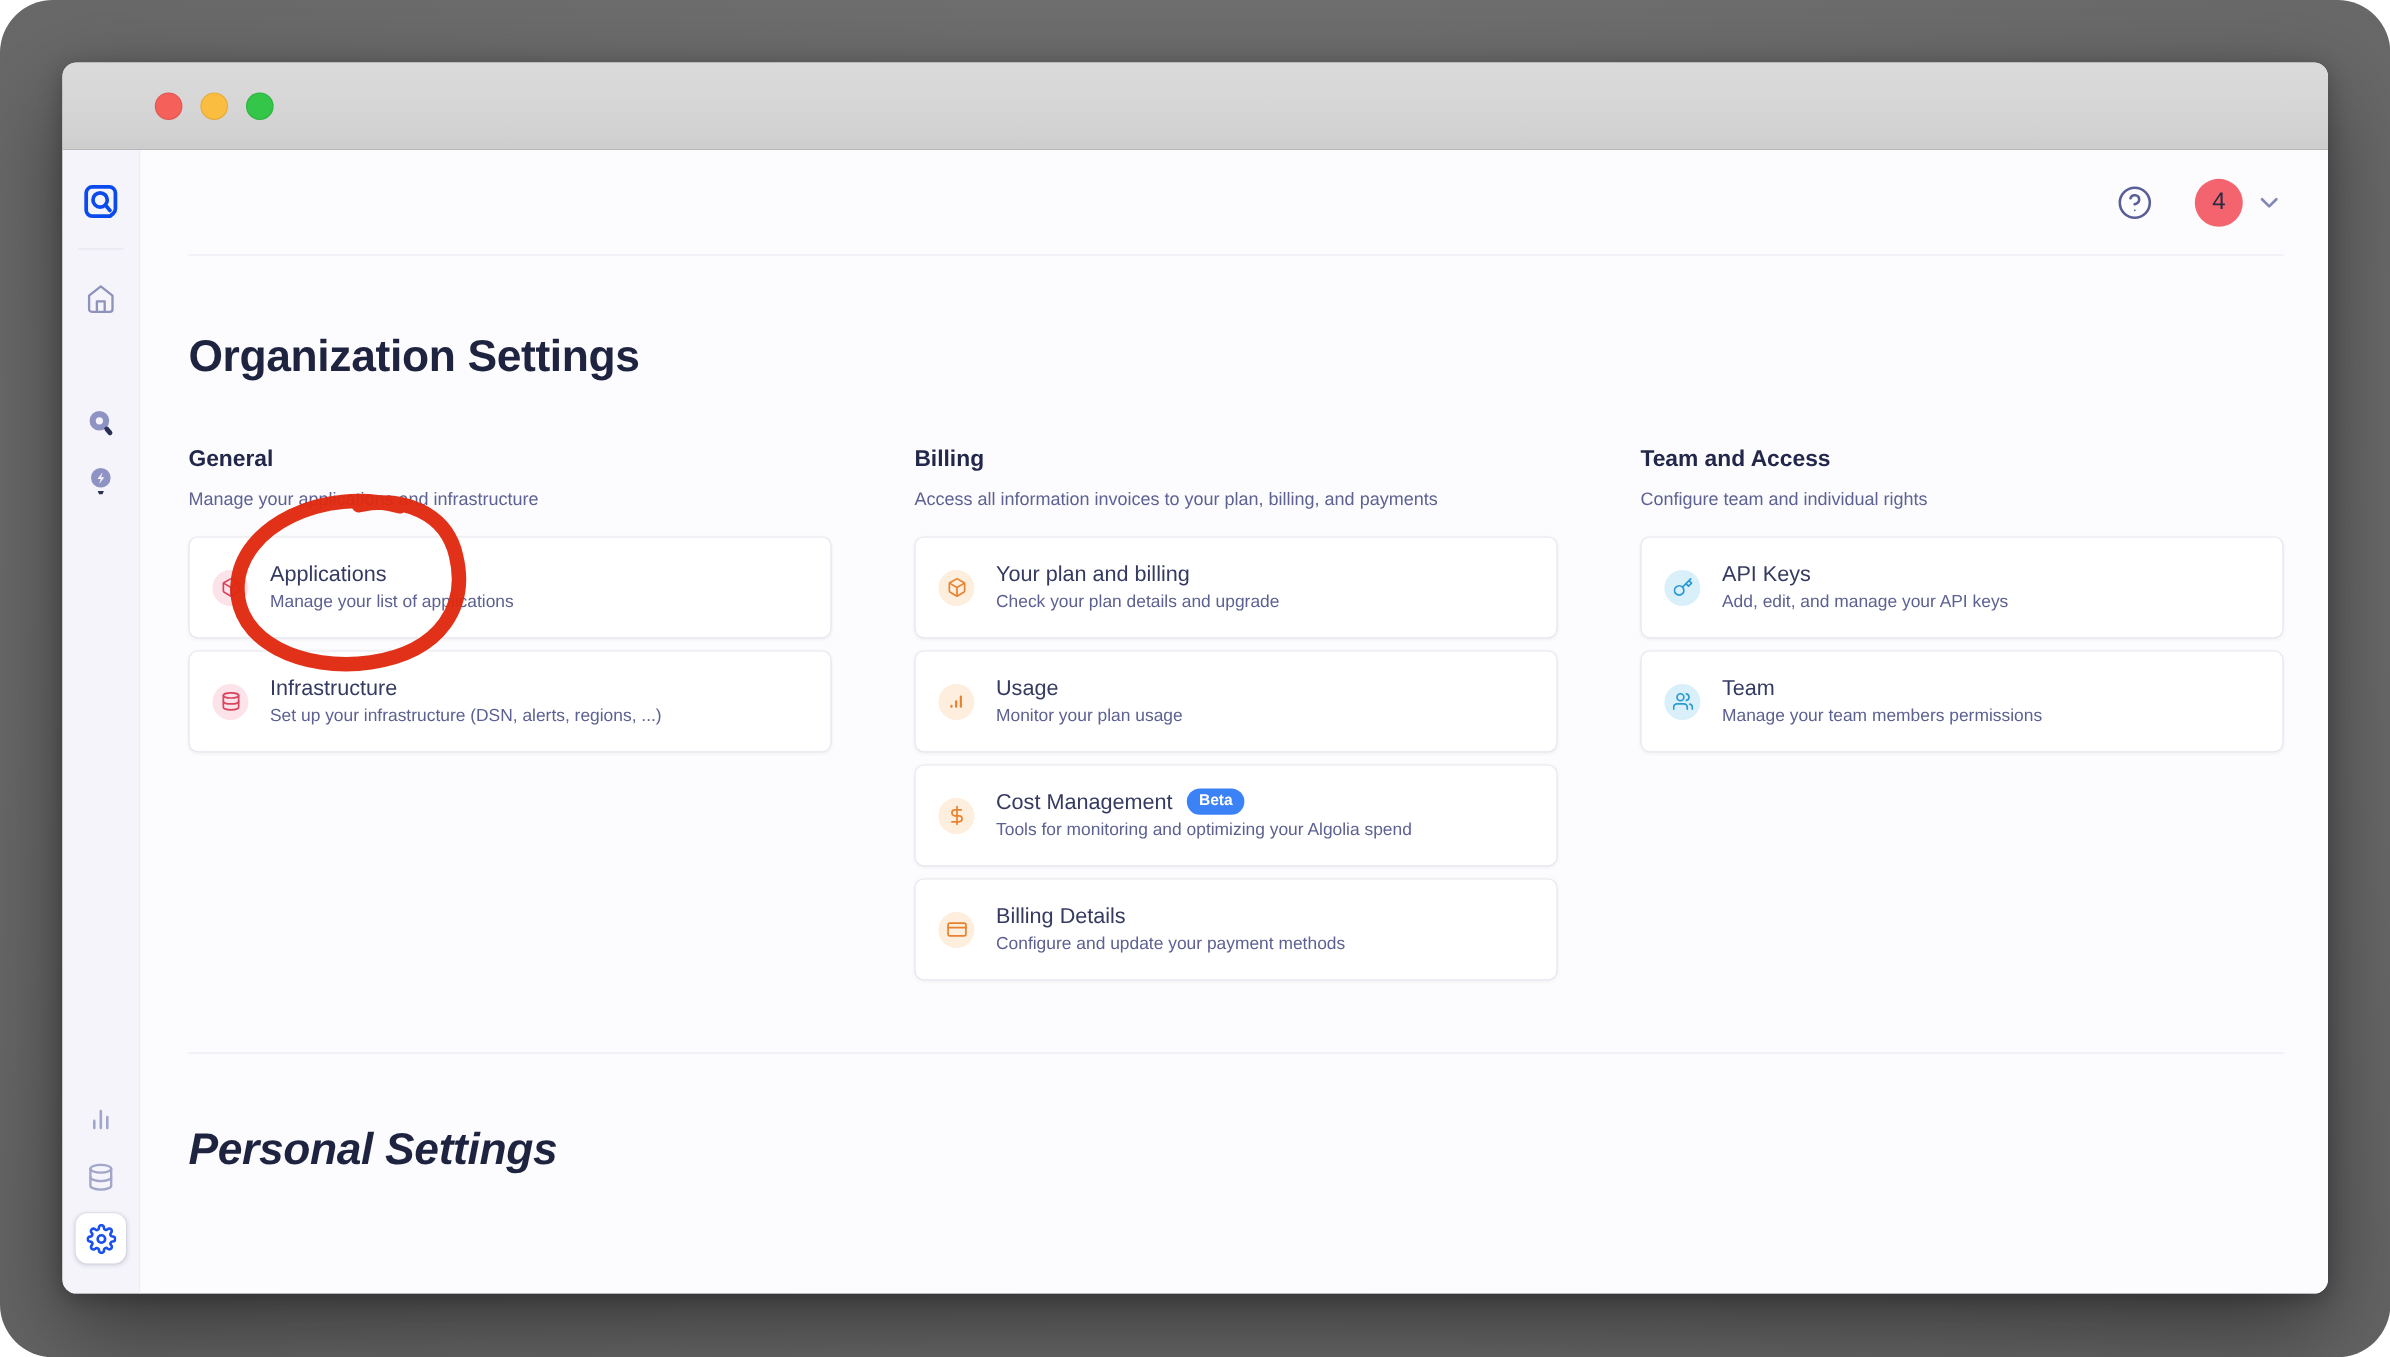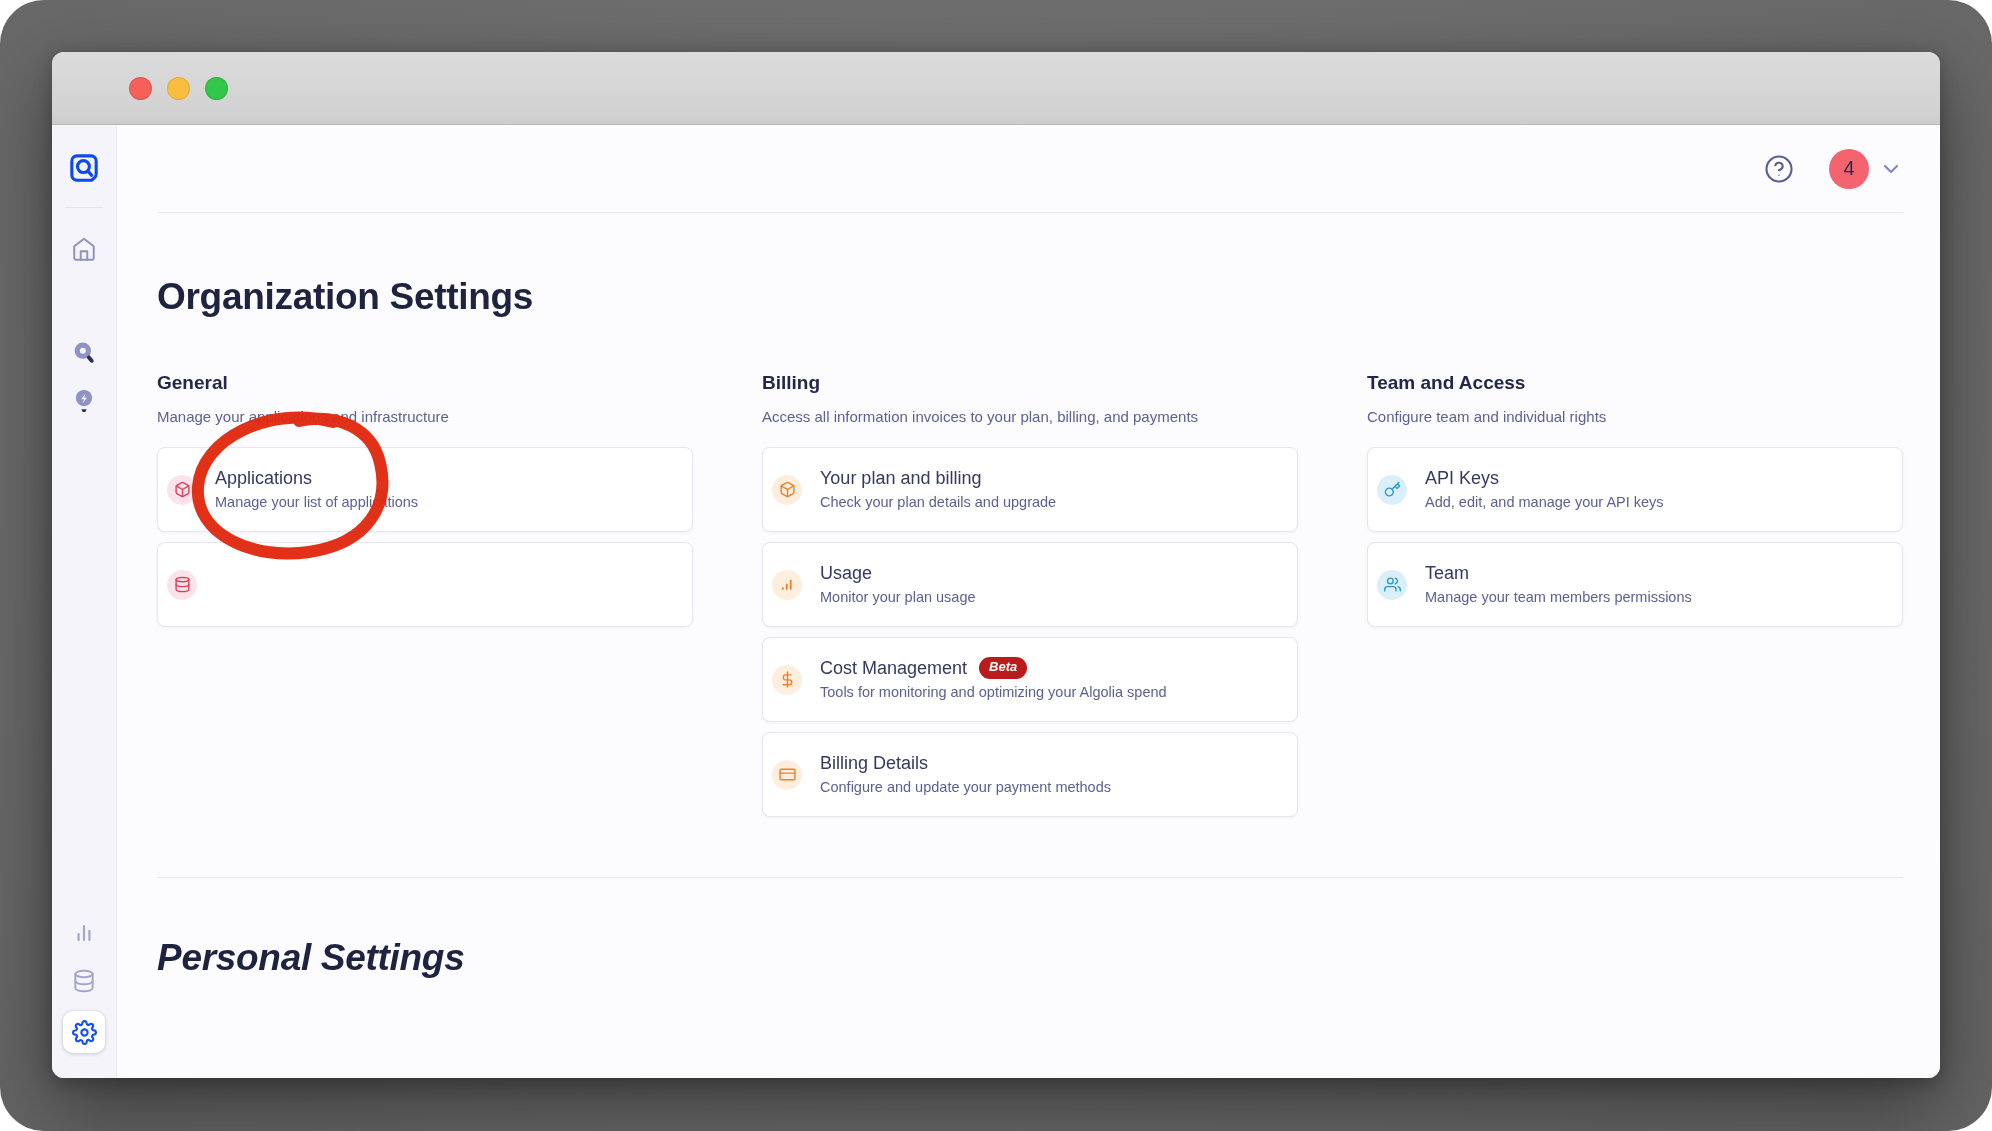--- a/index.html
+++ b/index.html
@@ -73,34 +73,34 @@
   h1.personal { margin-top:58px;font-style:italic; }
 
   .columns { display:grid; grid-template-columns:repeat(3, 1fr); column-gap:69px;
              margin:52px 37px 0 40px; align-items:start; }
   .col h2 { font-size:19px; font-weight:700; color:#23284a; line-height:1.3; }
   .col p.sub { font-size:15px; color:#5d6292; margin-top:10px; line-height:1.4; }
   .cards { margin-top:20px; display:flex; flex-direction:column; gap:10px; }
 
   .card {
     height:85px; background:#ffffff; border:1px solid #e5e6ee; border-radius:8px;
-    display:flex; align-items:center; padding-left:9px; cursor:pointer;
+    display:flex; align-items:center; padding-left:19px; cursor:pointer;
     box-shadow:0 1px 3px rgba(35,38,59,.05);
   }
   .icon-circle { width:30px; height:30px; border-radius:50%; flex:0 0 30px;
                  display:flex; align-items:center; justify-content:center; }
   .tint-pink   { background:#fbe3e9; color:#d9455f; }
   .tint-orange { background:#fdeedd; color:#e8822e; }
   .tint-blue   { background:#d9f0fb; color:#2b9ad4; }
   .card-text { margin-left:18px; }
   .card-title { font-size:18px; font-weight:500; color:#343a60; line-height:1.3; }
   .card-sub { font-size:14.5px; color:#5c6192; margin-top:3px; line-height:1.3; }
   .badge {
-    display:inline-block; background:#b91c1c; color:#fff; font-size:13px; font-weight:700;
-    padding:2px 10px 3px; border-radius:11px; margin-left:12px; vertical-align:3px;font-style:italic;
+    display:inline-block; background:#3b82f6; color:#fff; font-size:13px; font-weight:700;
+    padding:2px 10px 3px; border-radius:11px; margin-left:12px; vertical-align:3px;
   }
 
   .section-divider { margin:60px 37px 0 40px; border-top:1px solid #e9e9f2; }
 
   .annotation { position:absolute; left:0; top:0; pointer-events:none; }
   svg { display:block; }
 </style>
 </head>
 <body>
 
@@ -212,20 +212,24 @@
                 </div>
               </div>
               <div class="card">
                 <div class="icon-circle tint-pink">
                   <svg width="17" height="17" viewBox="0 0 24 24" fill="none" stroke="currentColor" stroke-width="2" stroke-linecap="round" stroke-linejoin="round">
                     <ellipse cx="12" cy="5" rx="9" ry="3"></ellipse>
                     <path d="M21 12c0 1.66-4 3-9 3s-9-1.34-9-3"></path>
                     <path d="M3 5v14c0 1.66 4 3 9 3s9-1.34 9-3V5"></path>
                   </svg>
                 </div>
+                <div class="card-text">
+                  <div class="card-title">Infrastructure</div>
+                  <div class="card-sub">Set up your infrastructure (DSN, alerts, regions, ...)</div>
+                </div>
               </div>
             </div>
           </div>
 
           <div class="col">
             <h2>Billing</h2>
             <p class="sub">Access all information invoices to your plan, billing, and payments</p>
             <div class="cards">
               <div class="card">
                 <div class="icon-circle tint-orange">

